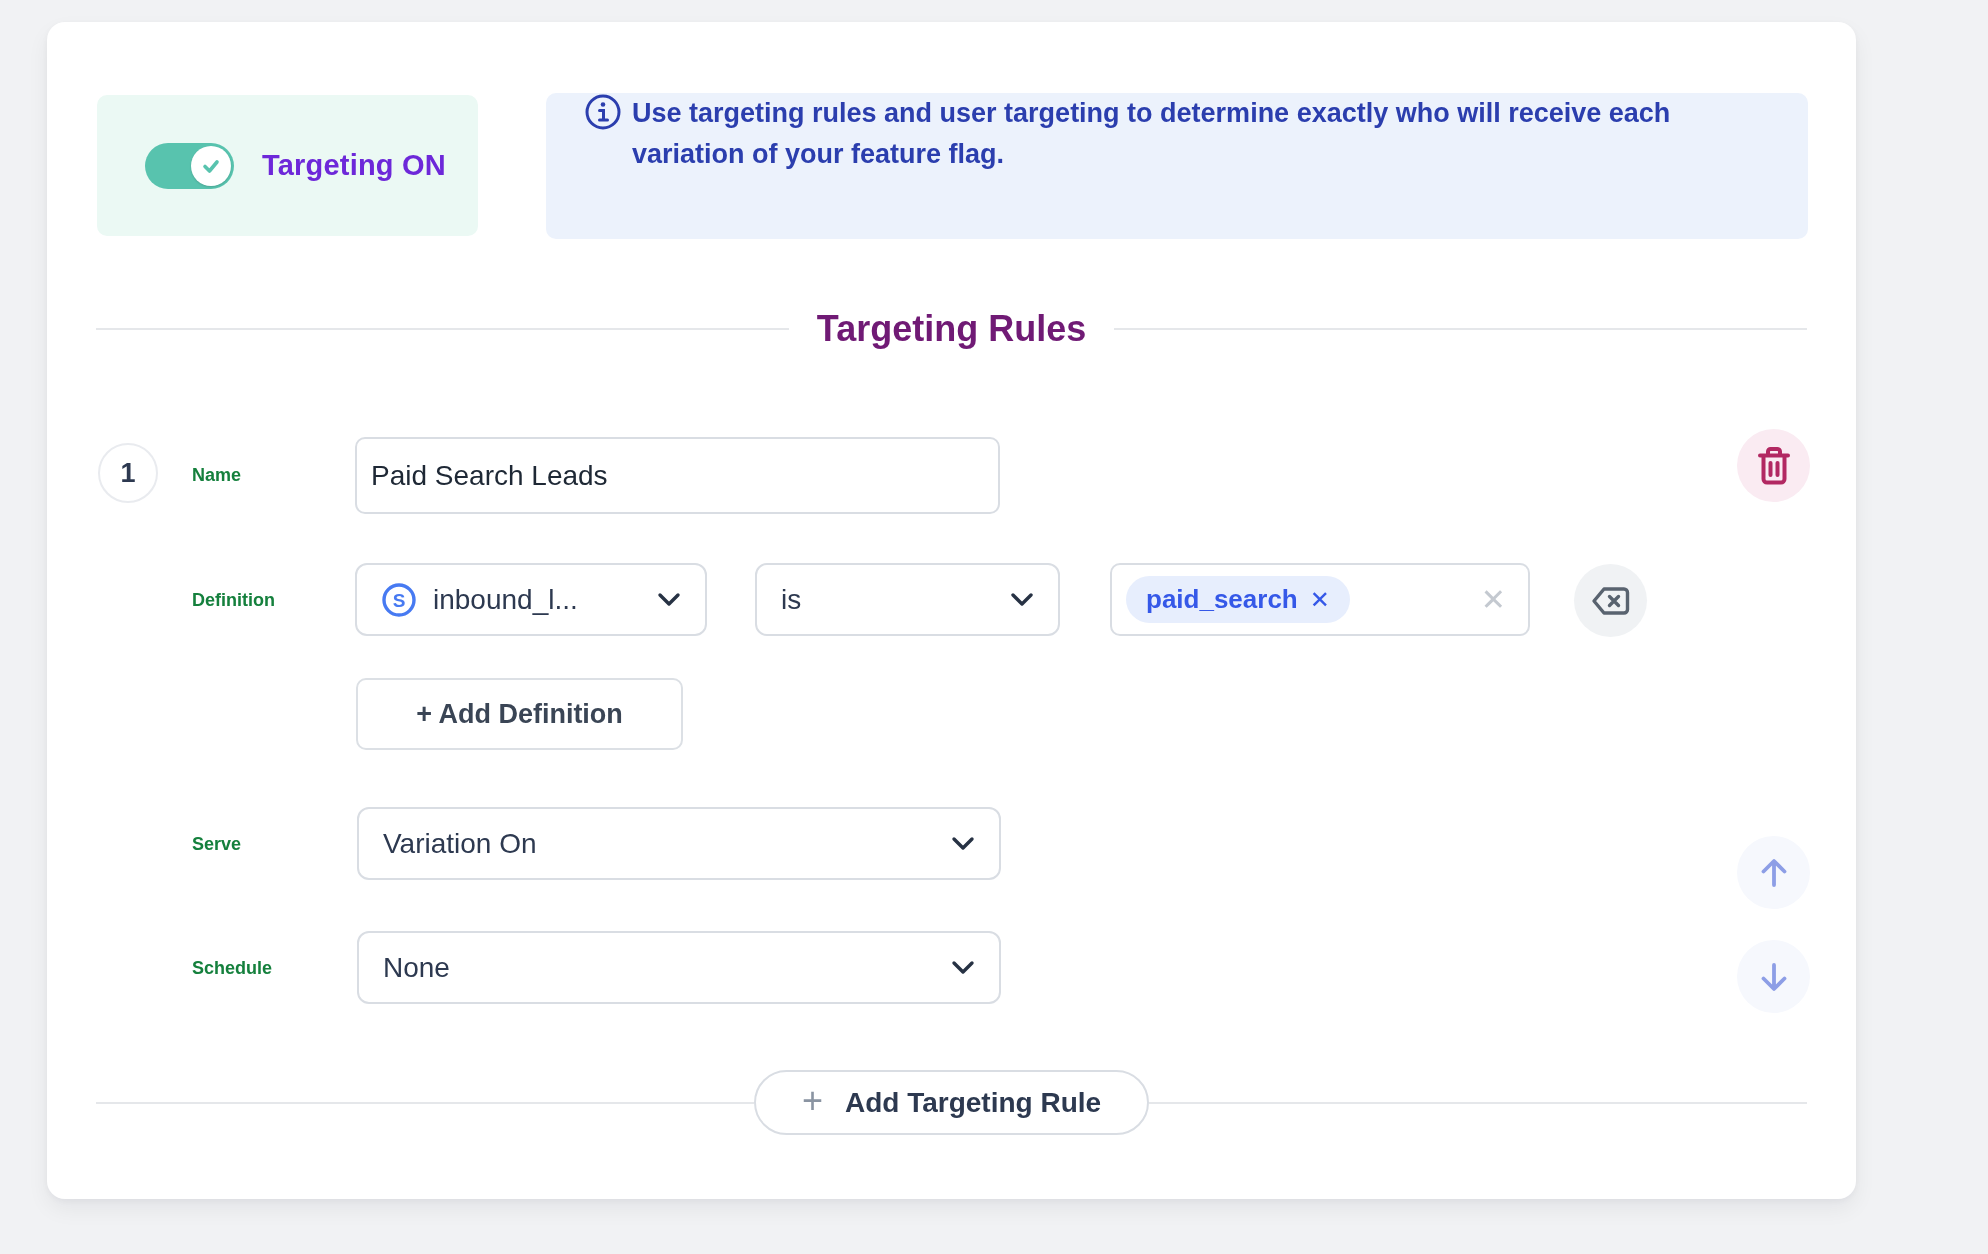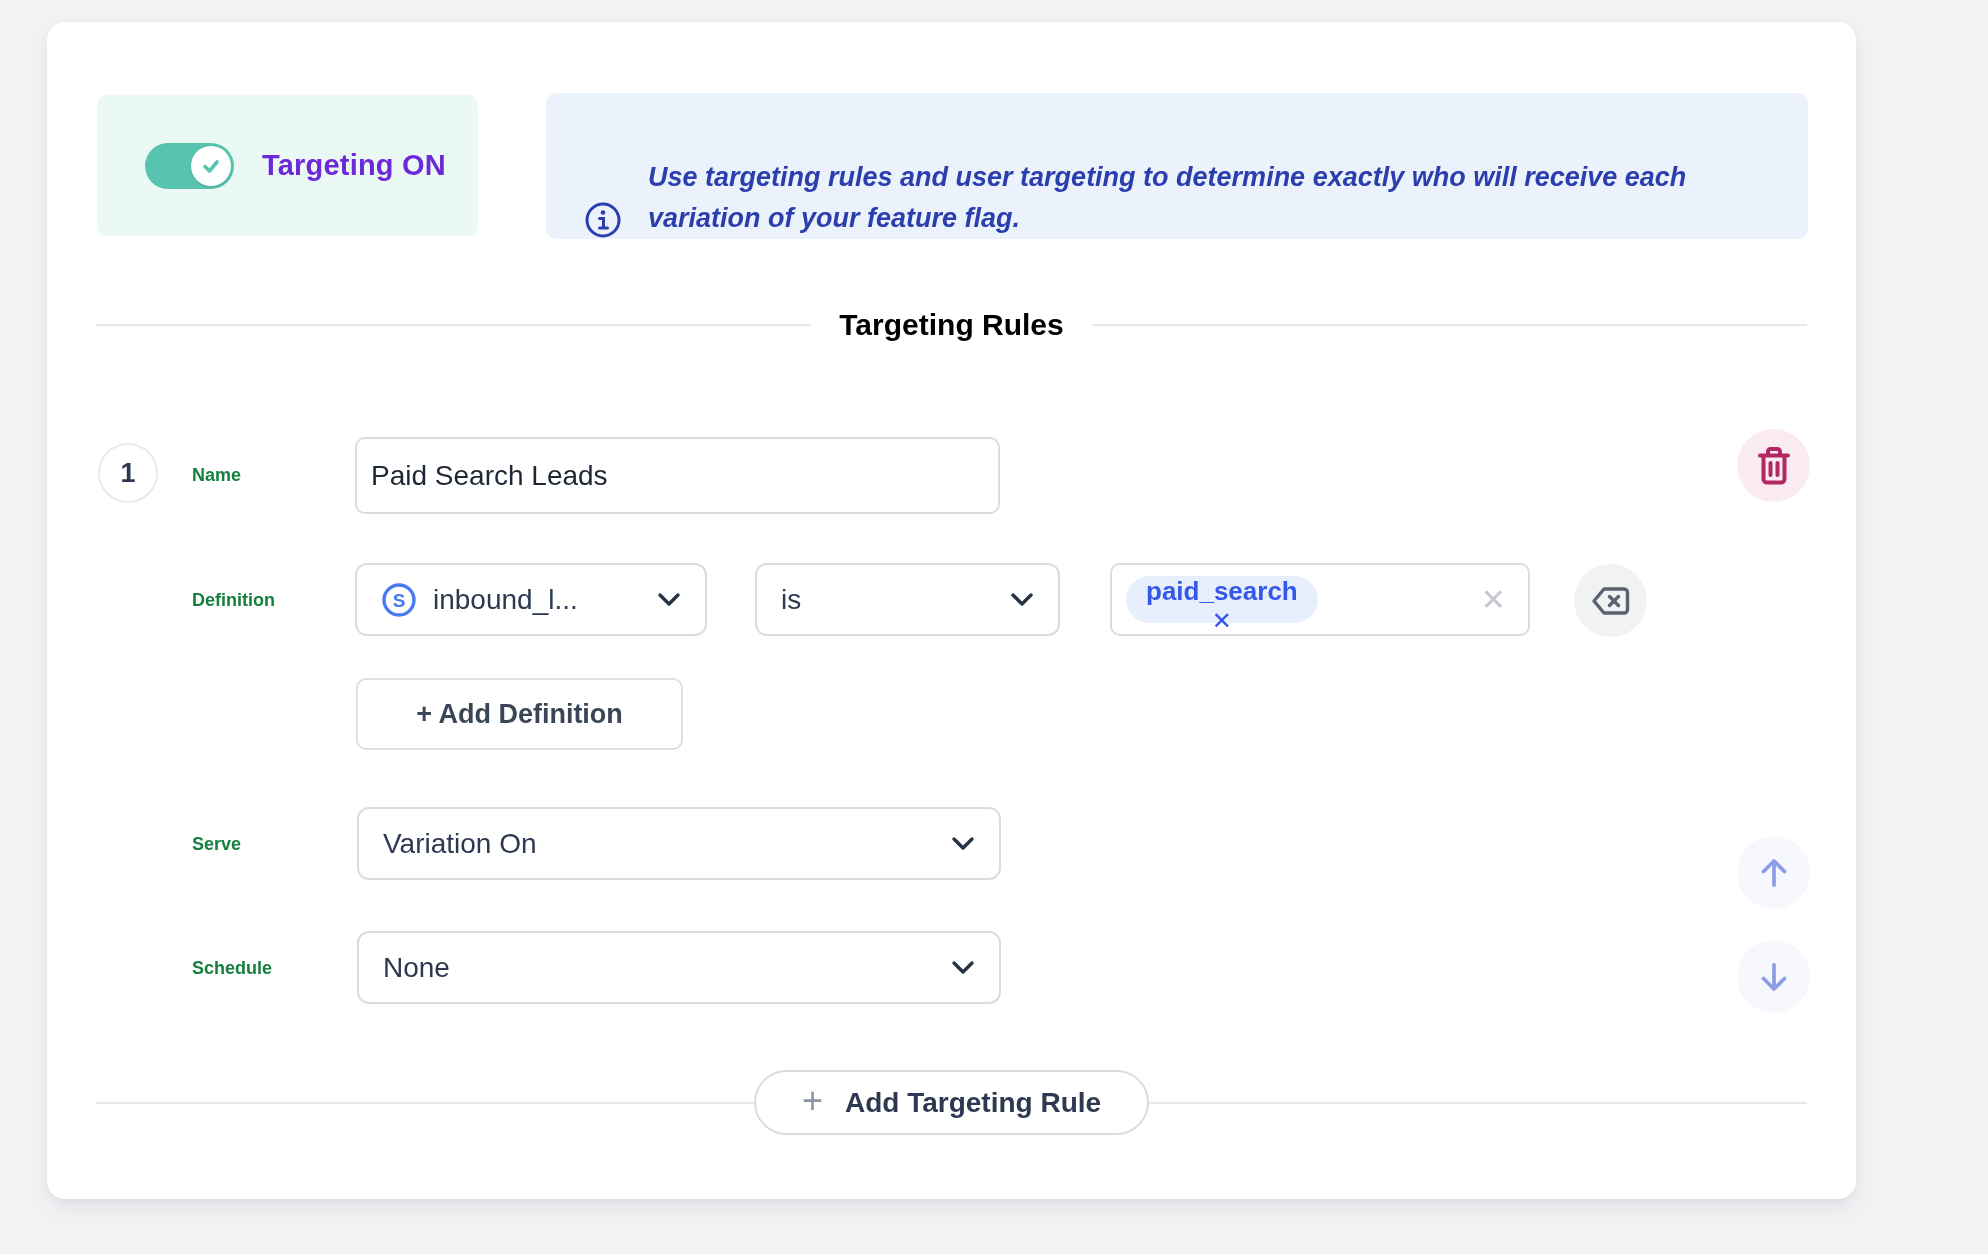--- a/index.html
+++ b/index.html
@@ -30,33 +30,33 @@
     border-radius:50%; background:#FFFFFF;
     display:flex; align-items:center; justify-content:center;
     box-shadow:0 1px 2px rgba(0,0,0,.15);
   }
   .toggle-label {
     margin-left:28px; font-size:29px; font-weight:700; color:#6d28d9; letter-spacing:.2px;
   }
   .banner {
     position:absolute; left:499px; top:71px; width:1262px; height:146px;
     background:#ECF2FC; border-radius:10px;
-    display:flex; align-items:flex-end; padding:0 38px; gap:26px;font-style:italic;
+    display:flex; align-items:flex-start; padding:0 38px; gap:10px;
   }
   .banner-text {
     font-size:27px; font-weight:600; color:#2B3EAE; line-height:1.52; width:1110px;
   }
   
   .divider-row {
     position:absolute; left:49px; width:1711px;
     display:flex; align-items:center;
   }
   .divider-row .line { flex:1 1 auto; height:2px; background:#E5E7EA; }
   .section-title {
-    padding:0 28px; font-size:30px; font-weight:700; color:#000000; white-space:nowrap;
+    padding:0 28px; font-size:36px; font-weight:700; color:#701a75; white-space:nowrap;
   }
   
   .rule-number {
     position:absolute; left:51px; top:421px; width:60px; height:60px;
     border:2.5px solid #E9EBEF; border-radius:50%;
     display:flex; align-items:center; justify-content:center;
     font-size:27px; font-weight:600; color:#2D3950; background:#fff;
   }
   .field-label {
     position:absolute; left:145px; transform:translateY(-50%);
@@ -74,23 +74,23 @@
     display:flex; align-items:center; padding:0 24px; cursor:pointer;
   }
   .select .value { font-size:28px; font-weight:500; color:#2D3950; white-space:nowrap; }
   .select .chev { margin-left:auto; display:flex; }
   .values-box {
     position:absolute; left:1063px; top:541px; width:420px; height:73px;
     background:#fff; border:2px solid #D9DDE3; border-radius:10px;
     display:flex; align-items:center; padding:0 22px 0 14px;
   }
   .chip {
-    display:flex; align-items:center; gap:2px;
-    background:#E7EEFD; border-radius:24px; height:47px; padding:0 20px;
-    font-size:26px; font-weight:600; color:#3558E8;flex-direction:column;
+    display:flex; align-items:center; gap:12px;
+    background:#E7EEFD; border-radius:24px; height:47px; padding:16px 20px;
+    font-size:26px; font-weight:600; color:#3558E8;
   }
   .chip .chip-x { font-size:24px; font-weight:700; color:#3558E8; cursor:pointer; line-height:1; }
   .clear-x {
     margin-left:auto; font-size:30px; font-weight:700; color:#C4C9D0; cursor:pointer; line-height:1;
   }
   .icon-circle-btn {
     position:absolute; width:73px; height:73px; border-radius:50%;
     display:flex; align-items:center; justify-content:center; cursor:pointer; border:none;
   }
   .btn-trash     { left:1690px; top:407px; background:#FAEBF2; }

